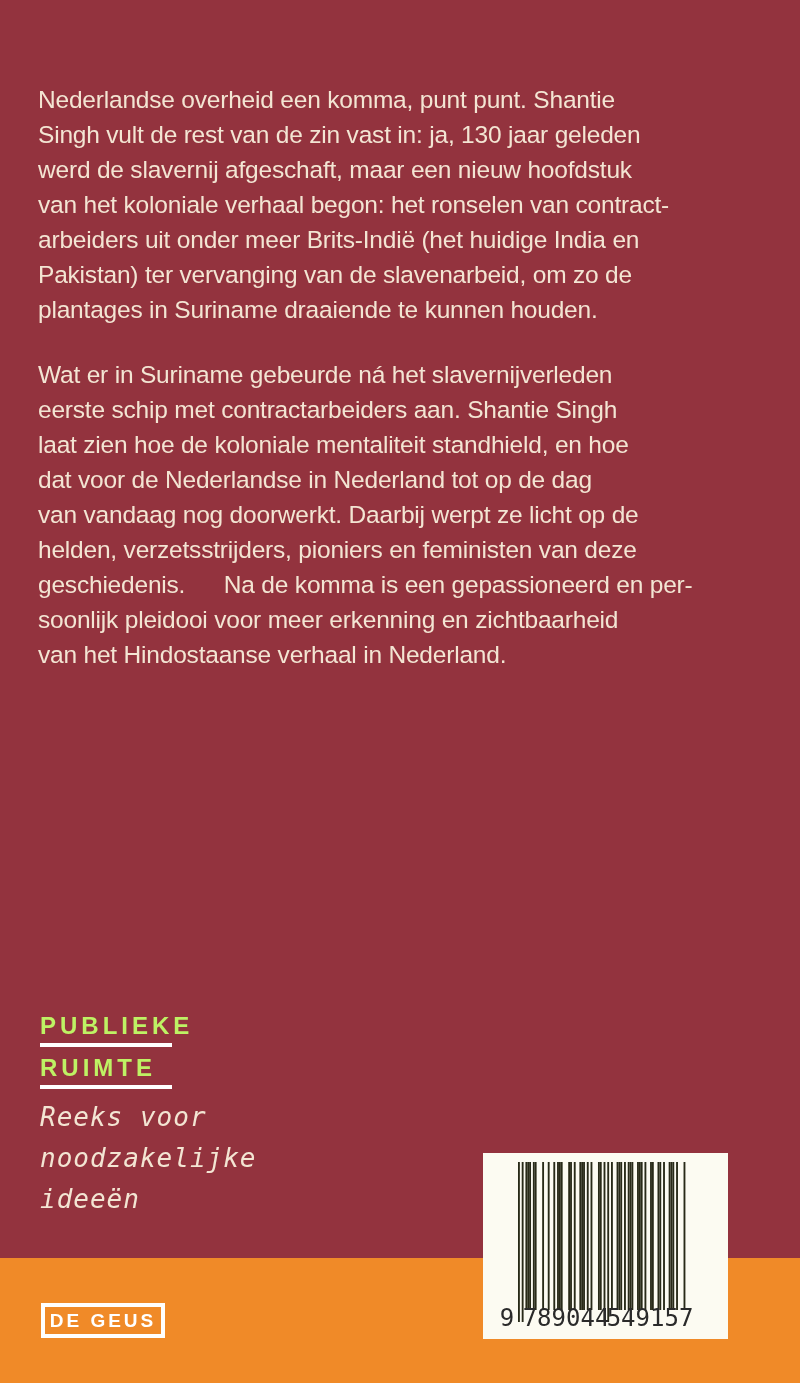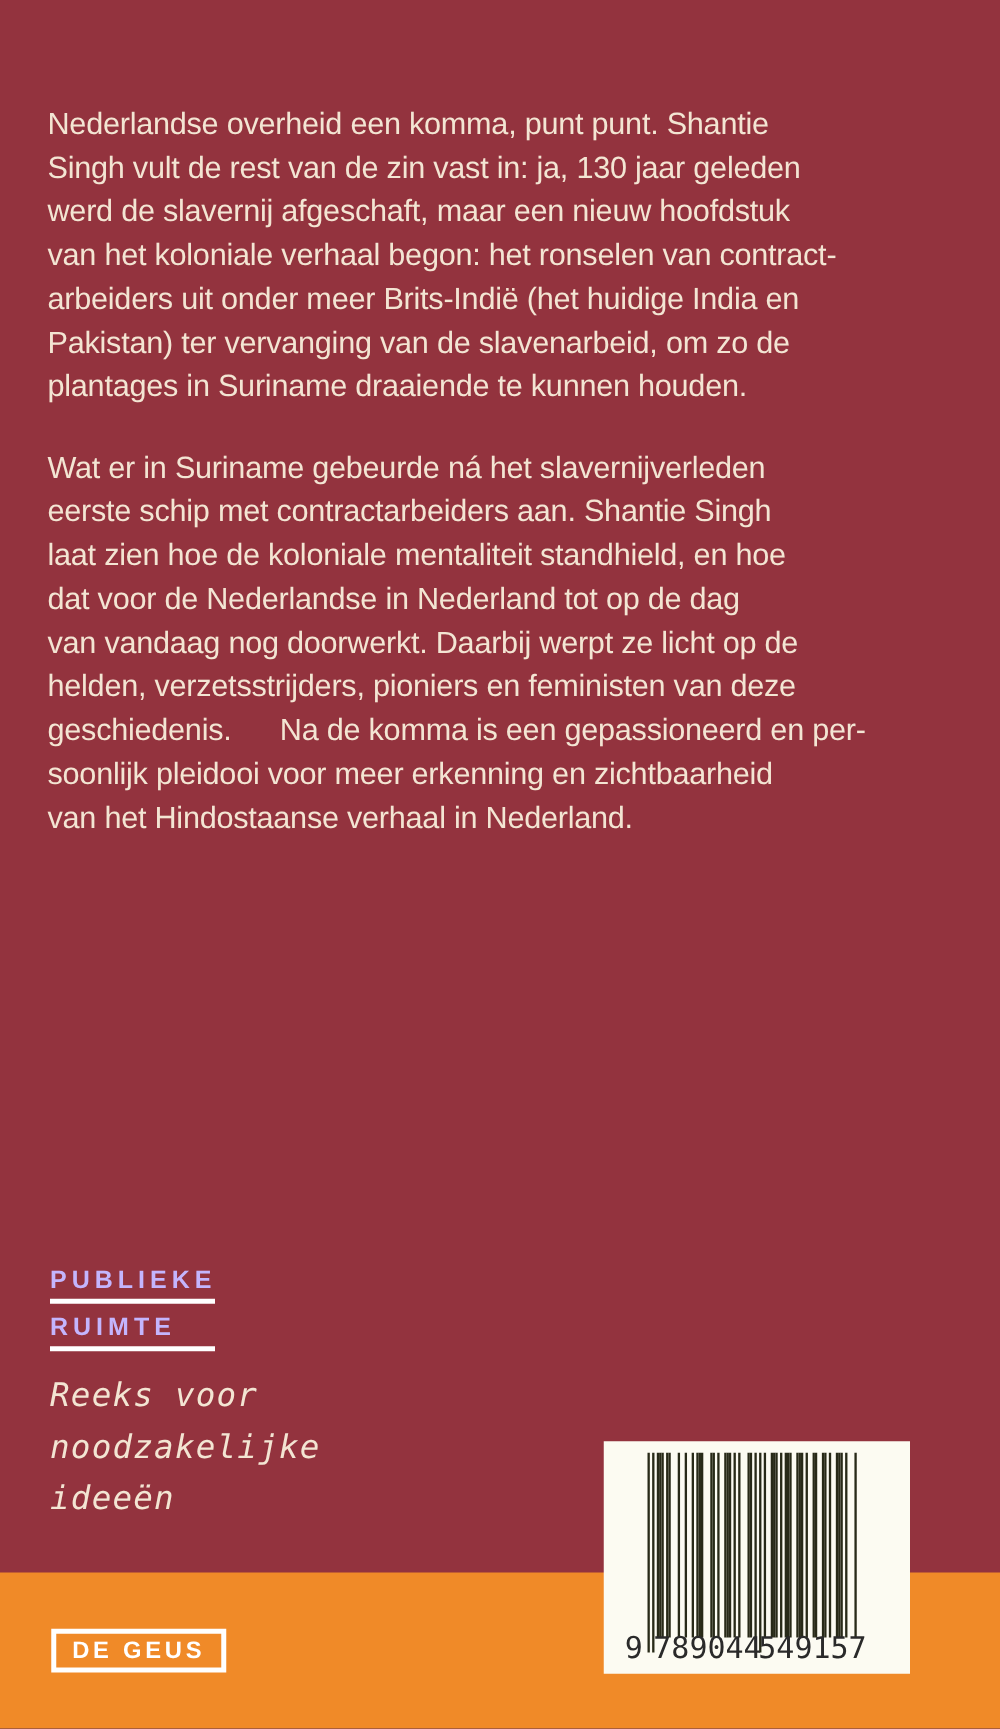--- a/index.html
+++ b/index.html
@@ -19,21 +19,21 @@
     position:absolute;left:38px;top:82px;width:740px;
     color:var(--body-text,#F3E5D3);
     font-size:24.5px;line-height:35px;letter-spacing:-0.2px;
   }
   .blurb .para{margin:0 0 30px 0;}
   .blurb .line{white-space:nowrap;}
   .blurb .it{margin-left:32px;}
   
   .series{
     position:absolute;left:40px;top:1014px;
-    color:#c4b5fd;font-weight:bold;font-size:20px;letter-spacing:4px;
+    color:#bef264;font-weight:bold;font-size:24px;letter-spacing:4px;
   }
   .series .word{
     display:block;width:132px;line-height:1;
     border-bottom:4px solid #fff;
     padding-bottom:5px;margin-bottom:9px;
     white-space:nowrap;
   }
   .tagline{
     position:absolute;left:40px;top:1097px;
     color:var(--body-text,#F3E5D3);
@@ -50,21 +50,21 @@
   }
   .barcode-box svg{position:absolute;left:0;top:9px;}
   #bars{fill:var(--barcode-bars,#282A18);}
   .bc-digit{
     fill:var(--barcode-text,#2A2A2A);
     font-family:"DejaVu Sans Mono",monospace;
     font-size:24px;
   }
   
   .logo{
-    position:absolute;left:41px;top:1303px;width:140px;height:35px;
+    position:absolute;left:41px;top:1303px;width:124px;height:35px;
     border:4px solid #fff;box-sizing:border-box;
     display:flex;align-items:center;justify-content:center;
     color:#fff;font-weight:bold;font-size:19px;letter-spacing:3px;
     white-space:nowrap;
   }
 </style>
 </head>
 <body>
 
 <div class="cover">

